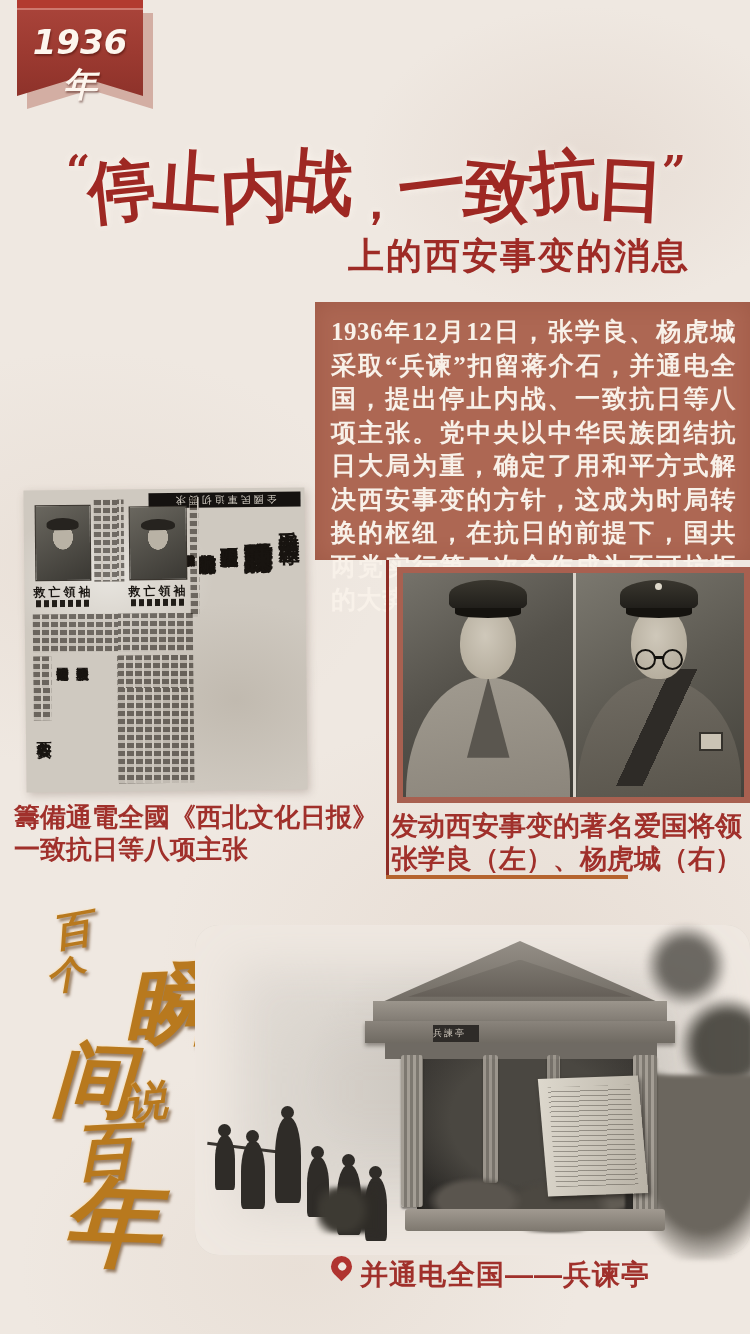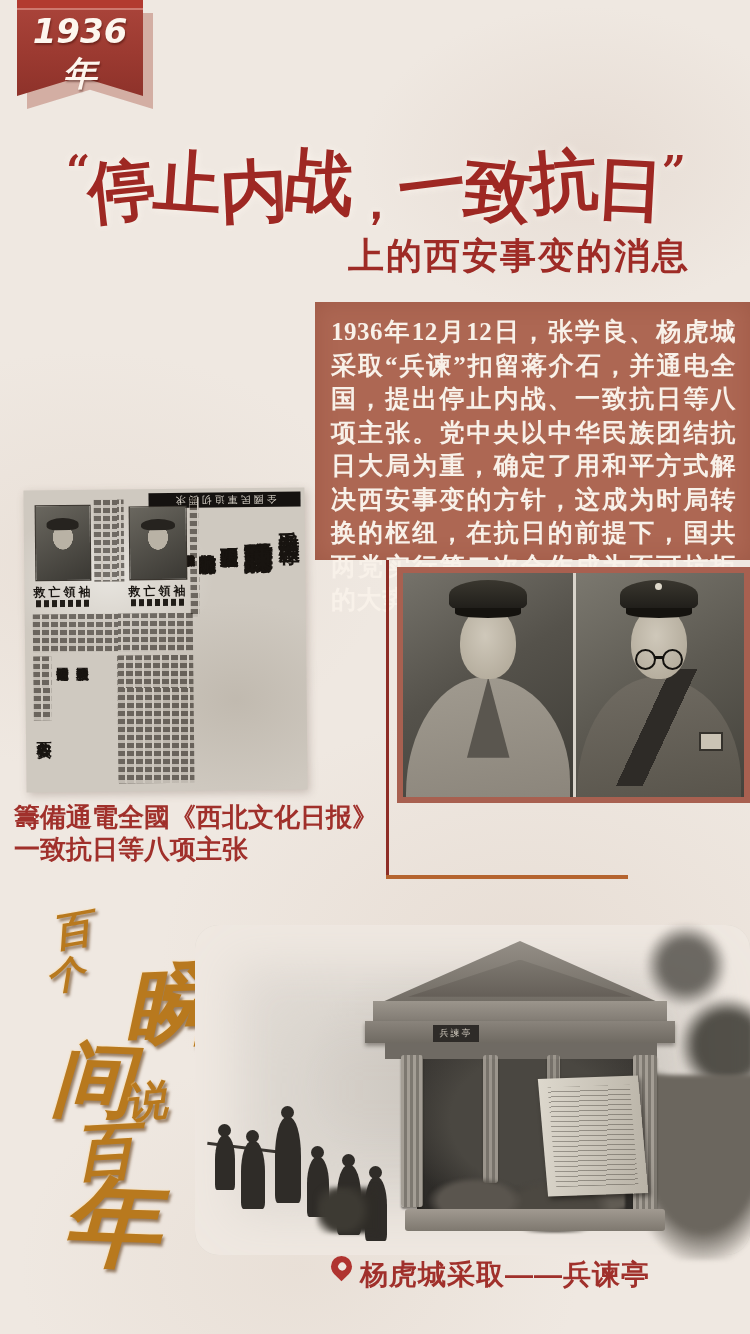--- a/index.html
+++ b/index.html
@@ -15,21 +15,21 @@
 
   
   .ribbon-wrap{left:17px;top:0;width:126px;height:112px;}
   .ribbon-ghost{left:10px;top:13px;width:126px;height:96px;background:#bc7e71;opacity:.55;
     clip-path:polygon(0 0,100% 0,100% 100%,50% 80%,0 100%);}
   .ribbon-main{left:0;top:0;width:126px;height:96px;
     background:linear-gradient(180deg,#ab453b 0%,#9c3a31 55%,#8e322a 100%);
     clip-path:polygon(0 0,100% 0,100% 100%,50% 80%,0 100%);}
   .ribbon-main::before{content:"";position:absolute;left:0;top:0;width:100%;height:8px;
     background:#b23a30;border-bottom:2px solid rgba(255,238,228,.35);}
-  .ribbon-year{left:0;top:11px;width:126px;text-align:center;color:#fdf6ee;
+  .ribbon-year{left:0;top:22px;width:126px;text-align:center;color:#fdf6ee;
     font-family:"DejaVu Sans",sans-serif;font-style:italic;font-weight:bold;font-size:34px;
     text-shadow:1px 2px 2px rgba(60,10,5,.45);}
 
   
   .main-title{left:0;top:140px;width:750px;text-align:center;color:#9e2823;
     font-family:"DejaVu Serif","Liberation Serif",serif;font-weight:900;font-size:68px;
     letter-spacing:-2px;text-shadow:0 0 10px rgba(252,246,238,.95);}
   .main-title .ch{display:inline-block;}
   .main-title .ch:nth-child(1){font-size:.62em;transform:translateY(-22px);}
   .main-title .ch:nth-child(2){transform:translateY(6px) rotate(-6deg);}
@@ -154,21 +154,21 @@
   .pediment{left:185px;top:16px;width:280px;height:62px;
     background:linear-gradient(180deg,#948e86,#716c64);
     clip-path:polygon(50% 0,100% 100%,0 100%);}
   .pediment::before{content:"";position:absolute;left:10%;top:30%;width:80%;height:60%;
     background:linear-gradient(180deg,#7d7870,#655f58);clip-path:polygon(50% 0,100% 100%,0 100%);}
   .cornice1{left:178px;top:76px;width:294px;height:20px;background:linear-gradient(#9b958c,#827c74);}
   .cornice2{left:170px;top:96px;width:310px;height:22px;background:linear-gradient(#8a847c,#6f6a62);
     box-shadow:0 3px 4px rgba(40,35,30,.4);}
   .architrave{left:190px;top:118px;width:272px;height:16px;background:#6f6a63;}
   .plaque{left:238px;top:100px;width:46px;height:17px;background:#2e2b28;color:#cfc8bc;
-    font-size:9px;line-height:17px;text-align:center;letter-spacing:2px;z-index:3;}
+    font-size:9px;line-height:17px;letter-spacing:2px;z-index:3;}
   .interior{left:222px;top:134px;width:228px;height:152px;background:
       radial-gradient(ellipse at 50% 40%, #4a4741 0 50%, transparent 80%),
       linear-gradient(180deg,#3b3834,#2b2926);}
   .column{top:130px;background:repeating-linear-gradient(90deg,#a49e95 0 3px,#7d7870 3px 6px);
     border-radius:3px;box-shadow:0 2px 2px rgba(30,25,20,.5);}
   .col1{left:206px;width:22px;height:152px;}
   .col2{left:288px;width:15px;height:128px;opacity:.9;}
   .col3{left:352px;width:13px;height:120px;opacity:.85;}
   .col4{left:438px;width:24px;height:162px;}
   .tablet{left:348px;top:152px;width:100px;height:118px;transform:rotate(-5deg) skewY(3deg);
@@ -261,20 +261,22 @@
       <div class="abs cap capB"></div>
       <div class="abs glasses">
           <i class="l"></i>
           <i class="r"></i>
         </div>
     </div>
     <div class="abs seam"></div>
   </div>
 
   <div class="abs photo-caption">
+    <div>发动西安事变的著名爱国将领</div>
+    <div>张学良（左）、杨虎城（右）</div>
   </div>
 
   <div>
     <span class="logo-ch logo-c0">百</span>
     <span class="logo-ch logo-c1">个</span>
     <span class="logo-ch logo-c2">瞬</span>
     <span class="logo-ch logo-c3">间</span>
     <span class="logo-ch logo-c4">说</span>
     <span class="logo-ch logo-c5">百</span>
     <span class="logo-ch logo-c6">年</span>
@@ -300,15 +302,15 @@
     <div class="abs person pe1"></div>
     <div class="abs person pe2"></div>
     <div class="abs person pe3"></div>
     <div class="abs person pe4"></div>
     <div class="abs person pe5"></div>
     <div class="abs person pe6"></div>
     <div class="abs shrub"></div>
   </div>
 
   <div class="abs pin"></div>
-  <div class="abs footer-caption">杨虎城采取——兵谏亭</div>
+  <div class="abs footer-caption">并通电全国——兵谏亭</div>
 
 </div>
 
 </body></html>

